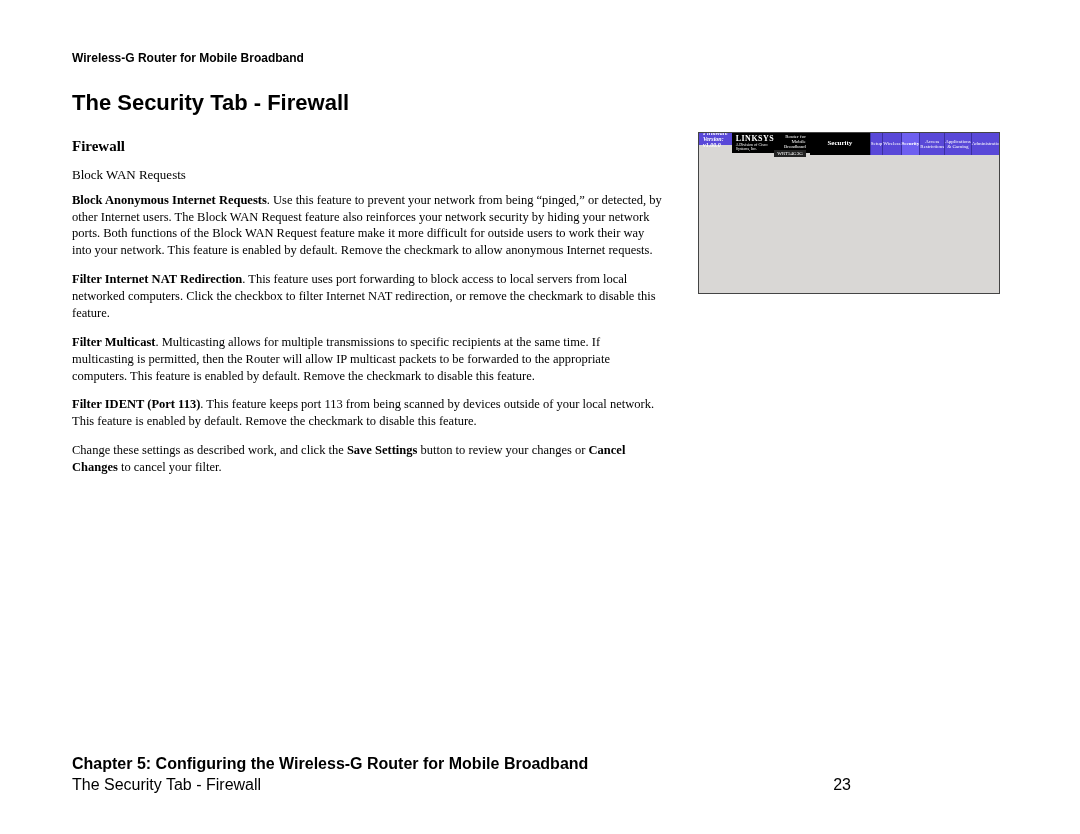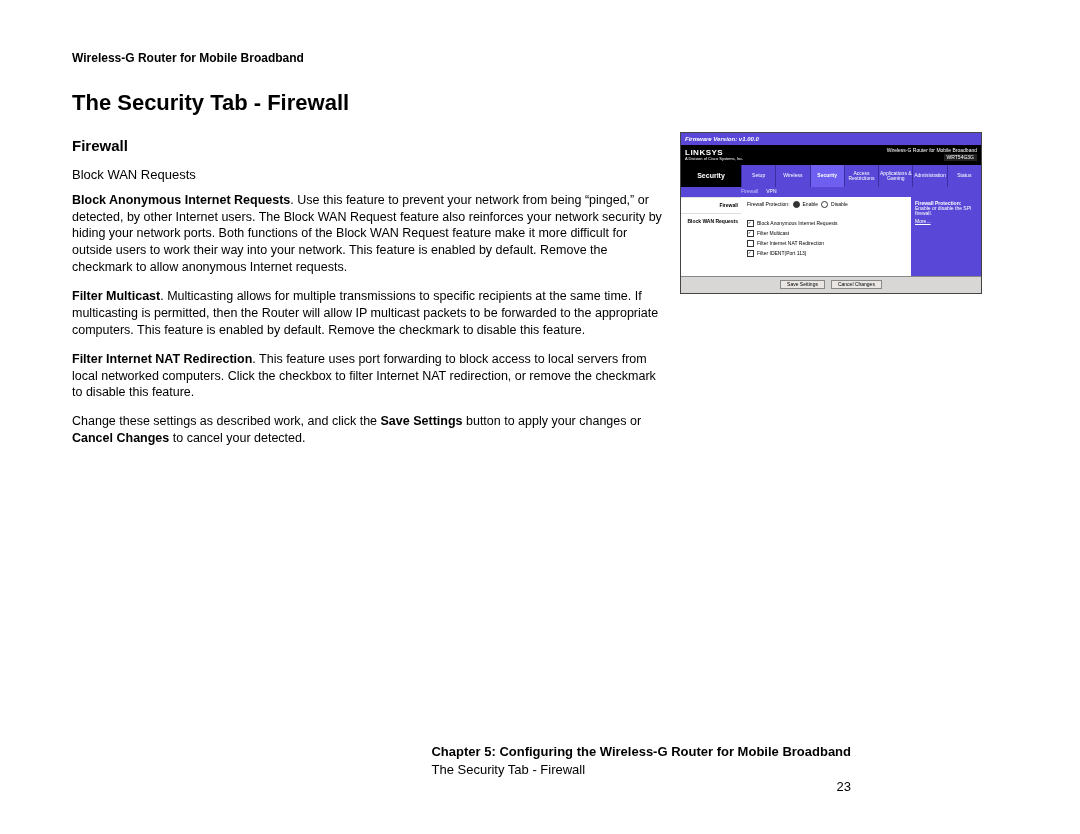--- a/index.html
+++ b/index.html
@@ -25,21 +25,22 @@
     font-size: 12px;
     margin-bottom: 22px;
   }
   .title {
     font-size: 22px;
     font-weight: bold;
     margin-bottom: 14px;
   }
   .columns {
     display: flex;
-    gap: 18px;
+    gap: 36px;
+    font-family: Liberation Serif, serif;
   }
   .col-left {
     flex: 0 0 590px;
   }
   .col-right {
     flex: 0 0 300px;
   }
   .subheading {
     font-size: 15px;
     font-weight: 600;
@@ -60,41 +61,40 @@
     font-weight: bold;
     font-size: 12px;
     margin-top: 10px;
   }
   
   .footer {
     position: absolute;
     left: 72px;
     right: 72px;
     bottom: 38px;
-    font-size: 13px;
+    font-size: 16px;
     display: flex;
     justify-content: space-between;
     align-items: flex-end;
-    flex-direction: column;
   }
   .footer .fl {
     font-weight: bold;
   }
   .footer .fl .sub {
     font-weight: normal;
     display: block;
   }
   
   .shot {
     width: 300px;
     height: 160px;
     border: 1px solid #444;
     background: #d9d7d5;
     display: flex;
-    flex-direction: column;
+    flex-direction: row;
     font-size: 6px;
     line-height: 1;
     overflow: hidden;
   }
   .shot .topbar {
     background: #5948d8;
     color: #fff;
     height: 12px;
     display: flex;
     align-items: center;
@@ -173,27 +173,30 @@
 
   <div class="columns">
     <div class="col-left">
       <div class="subheading">Firewall</div>
 
       <div class="subheading2">Block WAN Requests</div>
       <p>
         <span class="bold">Block Anonymous Internet Requests</span><span>. Use this feature to prevent your network from being “pinged,” or detected, by other Internet users. The Block WAN Request feature also reinforces your network security by hiding your network ports. Both functions of the Block WAN Request feature make it more difficult for outside users to work their way into your network. This feature is enabled by default. Remove the checkmark to allow anonymous Internet requests.</span>
       </p>
       <p>
+        <span class="bold">Filter Internet NAT Redirection</span><span>. This feature uses port forwarding to block access to local servers from local networked computers. Click the checkbox to filter Internet NAT redirection, or remove the checkmark to disable this feature.</span>
+      </p>
+      <p>
         <span class="bold">Filter Multicast</span><span>. Multicasting allows for multiple transmissions to specific recipients at the same time. If multicasting is permitted, then the Router will allow IP multicast packets to be forwarded to the appropriate computers. This feature is enabled by default. Remove the checkmark to disable this feature.</span>
       </p>
       <p>
-        <span class="bold">Filter Internet NAT Redirection</span><span>. This feature uses port forwarding to block access to local servers from local networked computers. Click the checkbox to filter Internet NAT redirection, or remove the checkmark to disable this feature.</span>
-      </p>
-      <p>
-        <span>Change these settings as described work, and click the </span><span class="bold">Save Settings</span><span> button to apply your changes or </span><span class="bold">Cancel Changes</span><span> to cancel your detected.</span>
+        <span class="bold">Filter IDENT (Port 113)</span><span>. This feature keeps port 113 from being scanned by devices outside of your local network. This feature is enabled by default. Remove the checkmark to disable this feature.</span>
+      </p>
+      <p>
+        <span>Change these settings as described work, and click the </span><span class="bold">Save Settings</span><span> button to review your changes or </span><span class="bold">Cancel Changes</span><span> to cancel your filter.</span>
       </p>
     </div>
 
     <div class="col-right">
 
       <div class="shot">
         <div class="topbar">
             <span>Firmware Version: v1.00.0</span>
           </div>
         <div class="brandrow">

